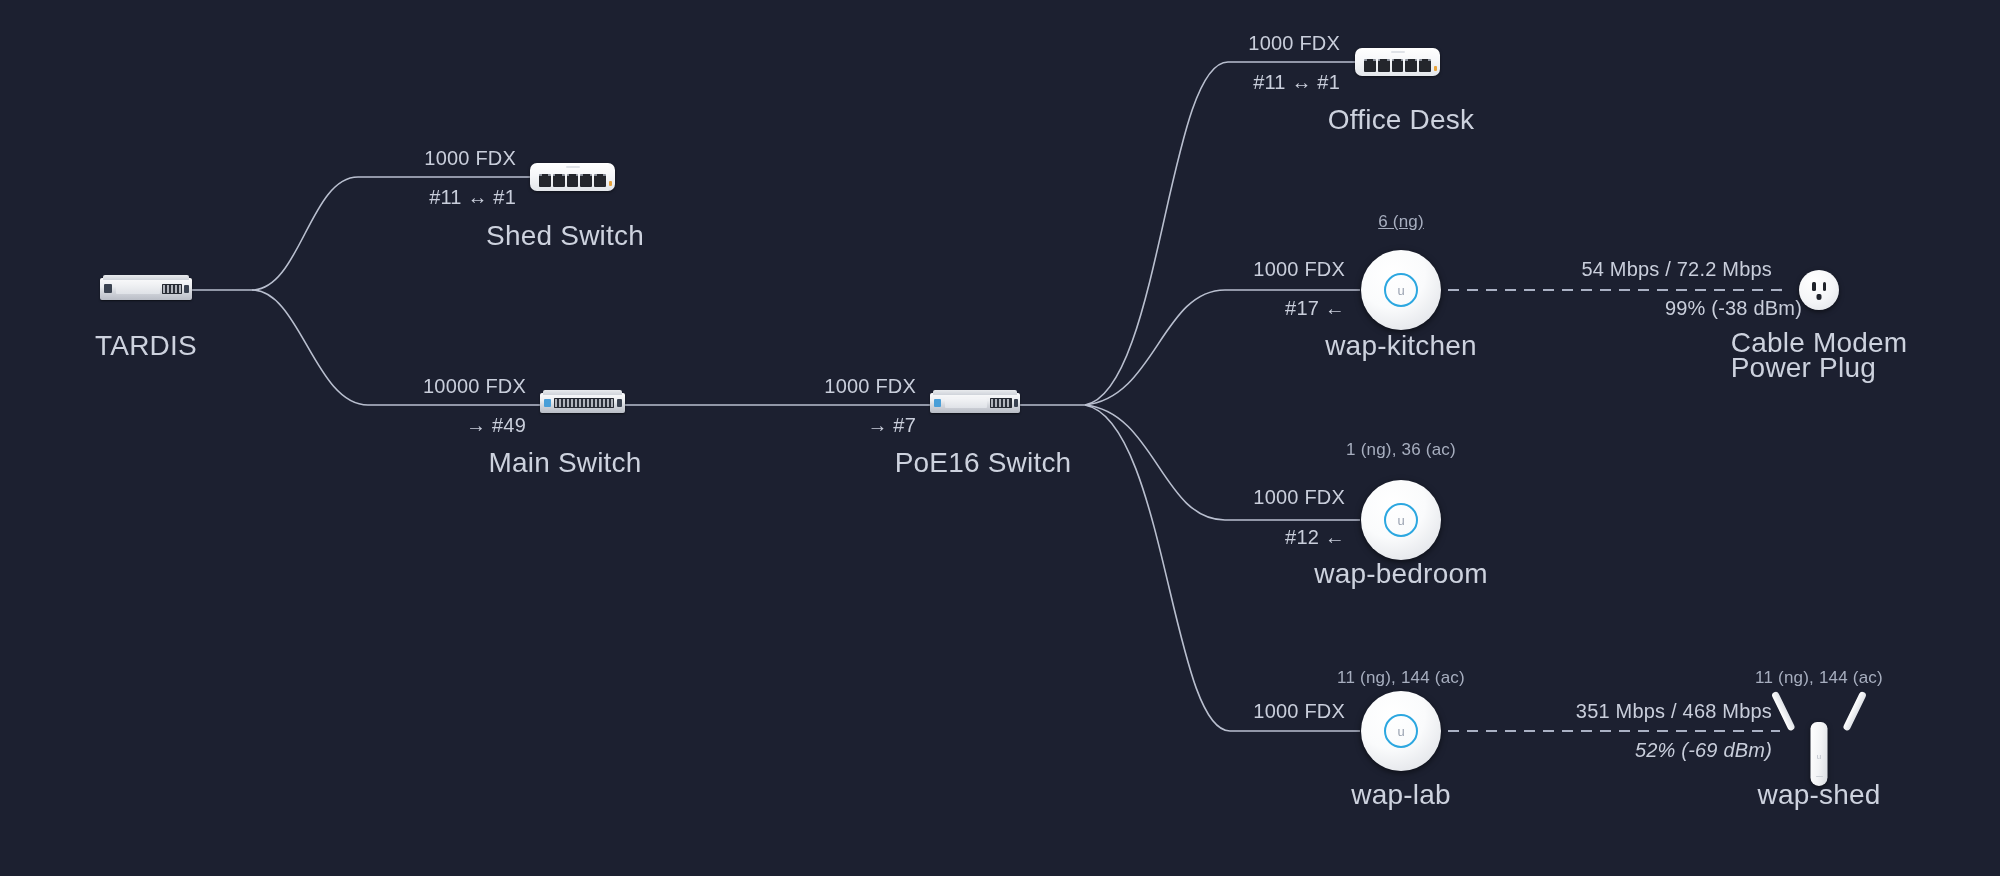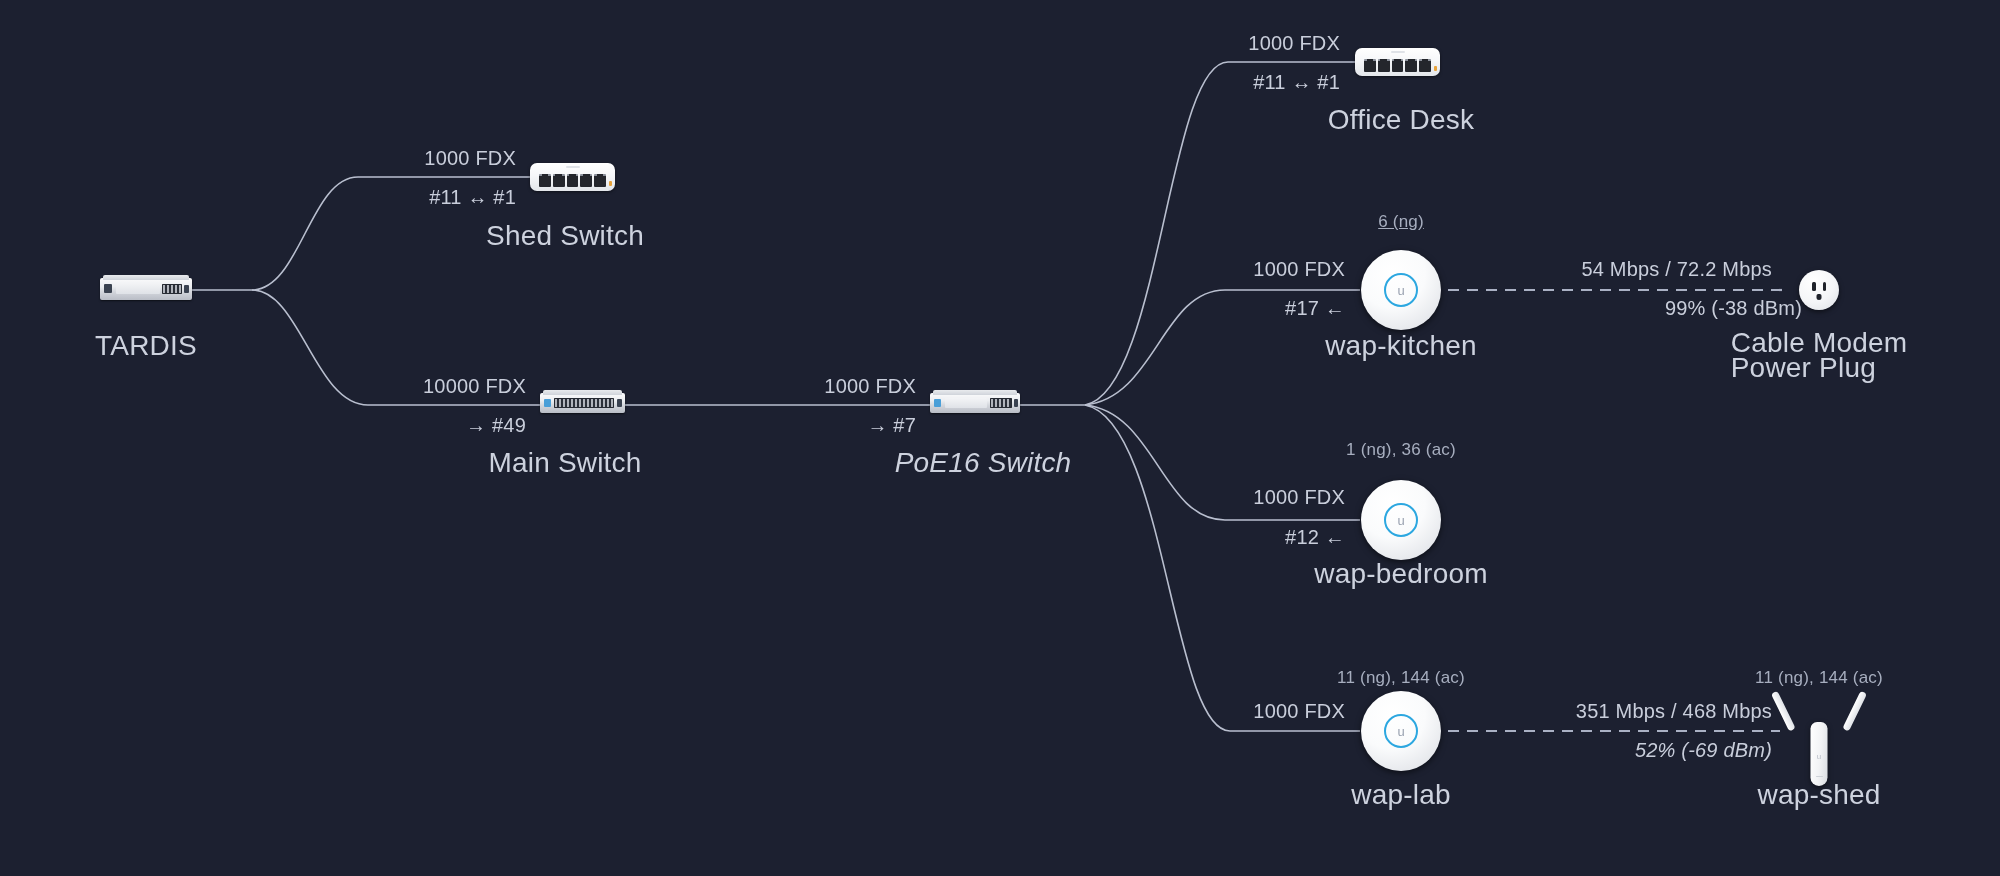--- a/index.html
+++ b/index.html
@@ -223,21 +223,21 @@
   <div class="lbl r" style="left:916px; top:414px;">→  #7</div>
   <div class="dev" style="left:930px; top:393px;">
     <div class="rack" style="width:90px; height:20px;">
       <div class="lip"></div>
       <div class="lcd blue" style="left:4px; top:6px; width:7px; height:8px;"></div>
       <div class="panel" style="left:15px; top:5px; width:42px; height:10px;"></div>
       <div class="ports" style="left:60px; top:5px; width:22px; height:10px;"></div>
       <div class="lcd" style="left:84px; top:6px; width:4px; height:8px;"></div>
     </div>
   </div>
-  <div class="lbl name c" style="left:983px; top:447px;font-style:italic;">PoE16 Switch</div>
+  <div class="lbl name c" style="left:983px; top:447px;">PoE16 Switch</div>
 
   <div class="lbl r" style="left:1340px; top:32px;">1000  FDX</div>
   <div class="lbl r" style="left:1340px; top:71px;">#11  ↔  #1</div>
   <div class="dev" style="left:1355px; top:48px;">
     <div class="mini" style="width:85px; height:28px;">
       <div class="slot"></div>
       <div class="row">
         <div class="p"></div>
           <div class="p"></div>
           <div class="p"></div>

